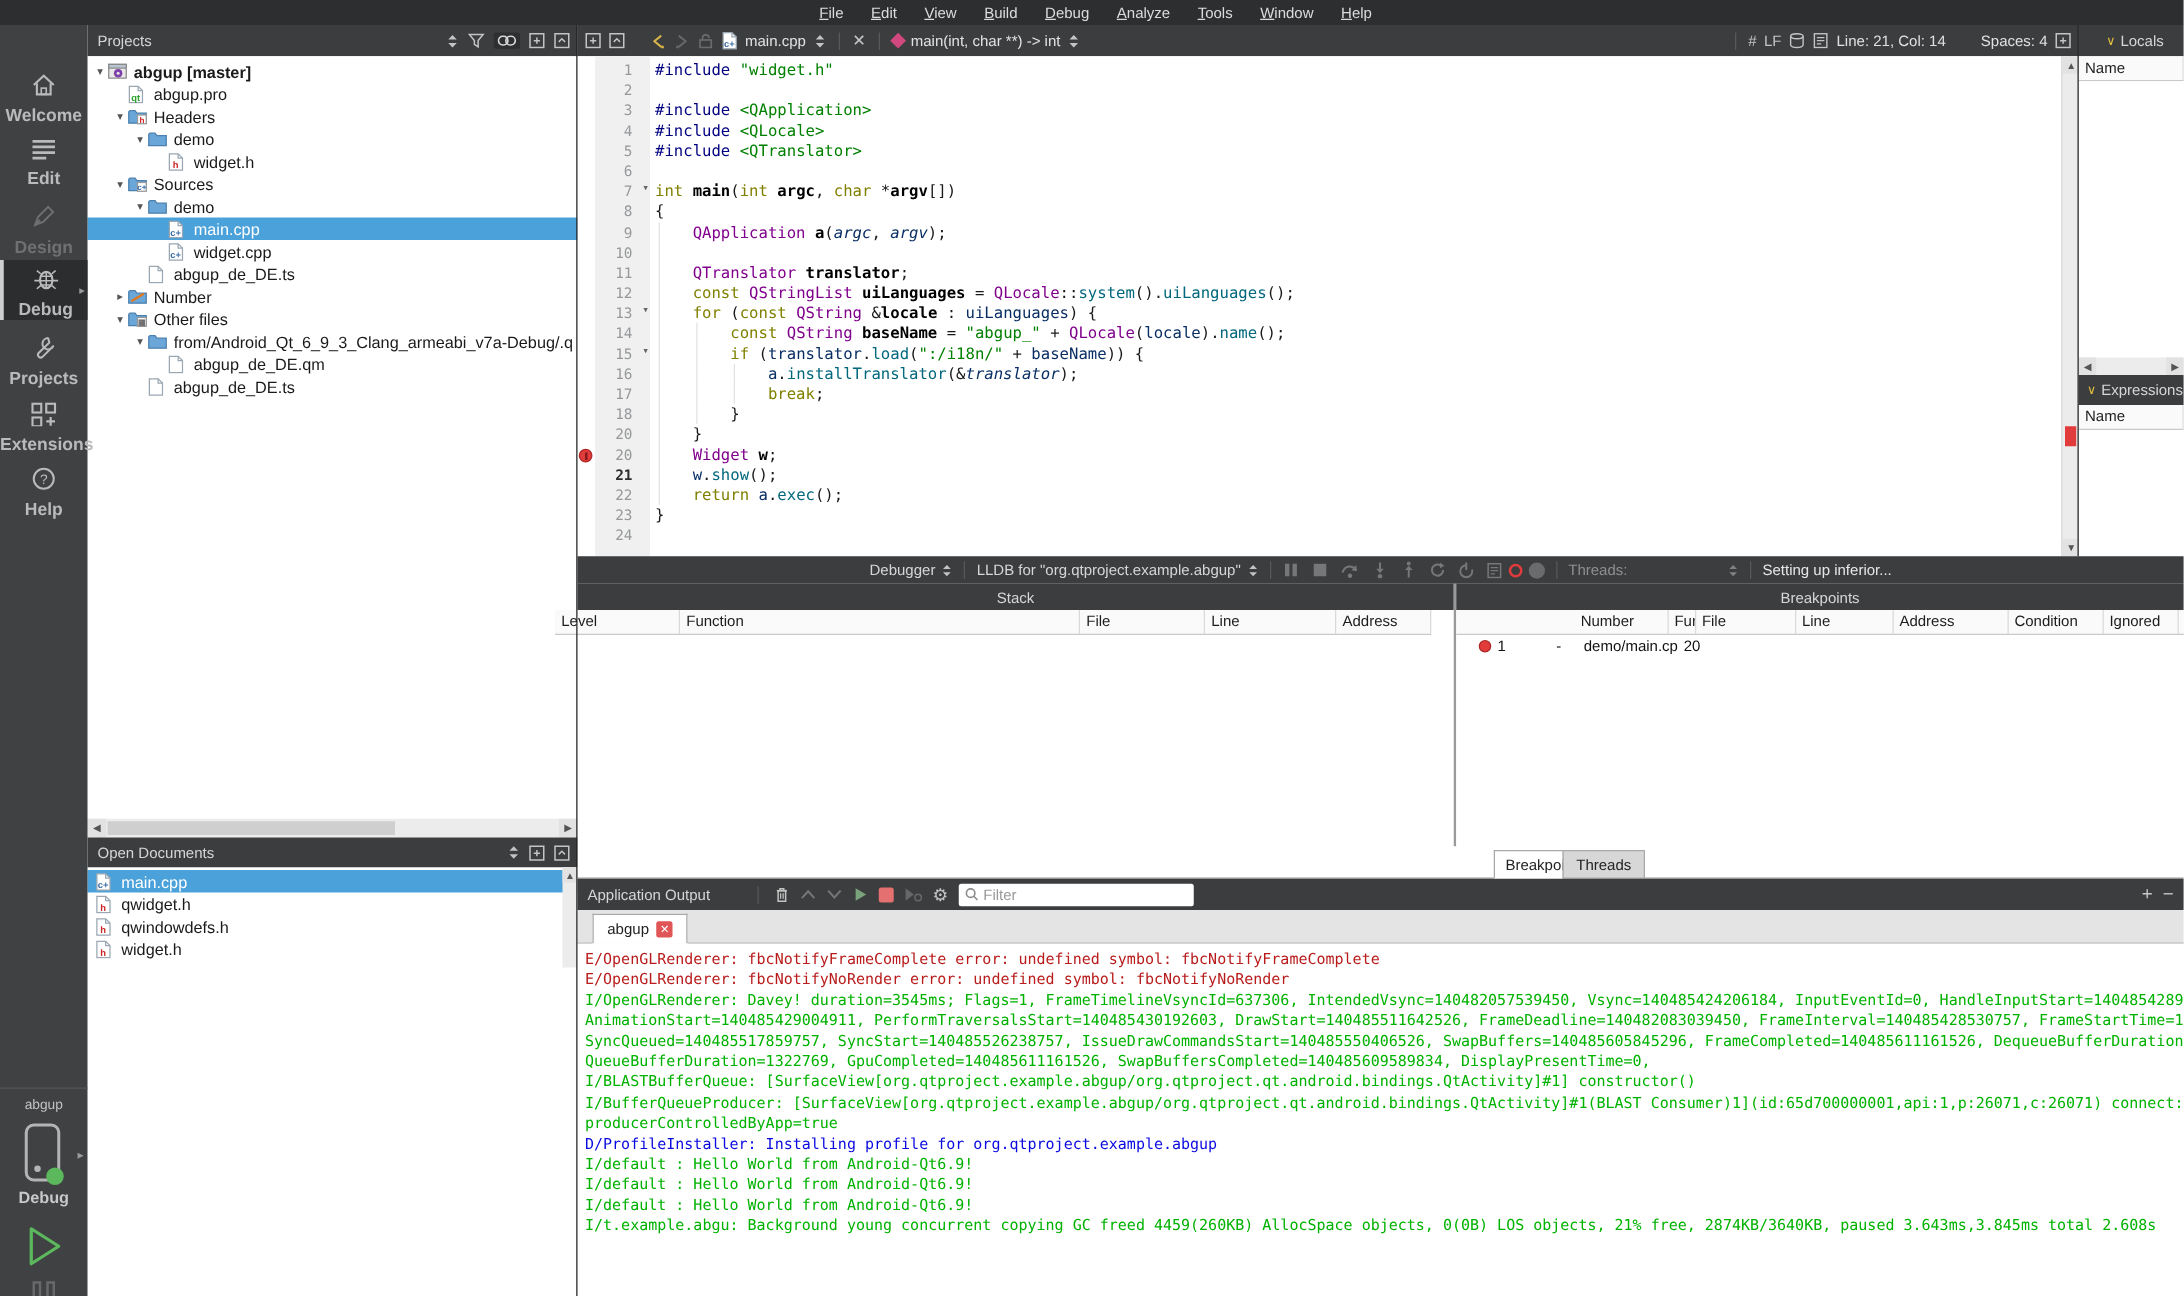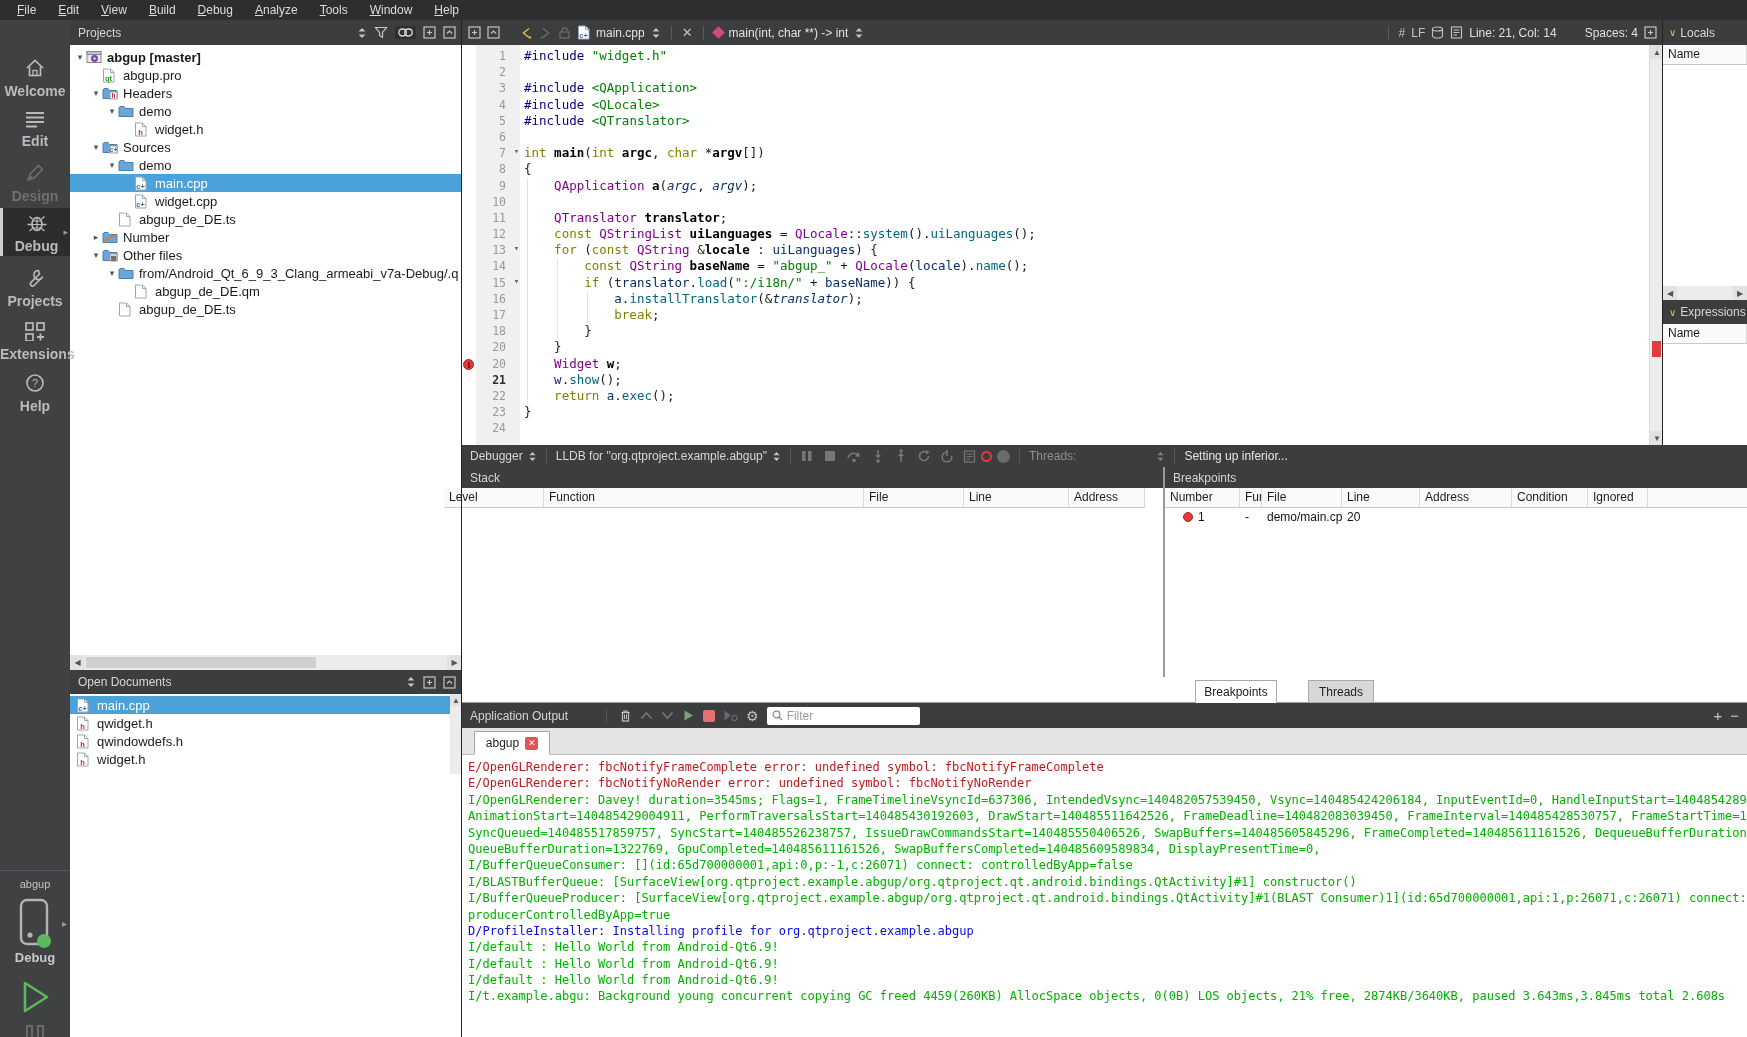--- a/index.html
+++ b/index.html
@@ -1,18 +1,18 @@
 <!DOCTYPE html>
 <html><head>
 <meta charset="utf-8">
 <style>
   * { box-sizing: border-box; margin:0; padding:0; }
   html,body { width:1747px; height:1037px; overflow:hidden; background:#fff;
     font-family:"Liberation Sans", sans-serif; }
-  .abs { position:absolute; }
+  .abs { position:absolute;justify-content:center; }
   #stage { position:relative; width:1747px; height:1037px; background:#fff; }
 
   
   .menubar { left:0; top:0; width:1747px; height:20px; background:#2c2e30; display:flex; align-items:center; padding-left:6px; z-index:5;}
   .menu-item { color:#dcdcdc; font-size:12px; padding:2px 11px; white-space:nowrap; }
   .menu-item u { text-decoration:underline; }
   .dark-header { background:#3b3d3f; color:#d6d6d6; font-size:12px; display:flex; align-items:center; }
   .hdr-title { padding:0 8px; white-space:nowrap; }
   .hdr-icons { margin-left:auto; display:flex; align-items:center; gap:7px; padding-right:6px; }
   .sep { width:1px; height:14px; background:#58595a; margin:0 4px; }
@@ -656,21 +656,21 @@
         <span style="width: 92px; flex: 0 0 auto; overflow: hidden; white-space: nowrap; padding: 0px 5px;"></span>
         <span style="width: 76px; flex: 0 0 auto; overflow: hidden; white-space: nowrap; padding: 0px 5px;"></span>
         <span style="width: 60px; flex: 0 0 auto; overflow: hidden; white-space: nowrap; padding: 0px 5px;"></span>
       </div>
     </div>
 
   <div class="abs" style="left:462px;top:677px;width:1285px;height:26px;background:#fff;border-bottom:1px solid #9a9a9a">
     <div class="tab active abs" style="left:733px;top:3px;width:82px;height:23px">
         <span>Breakpoints</span>
       </div>
-    <div class="tab inactive abs" style="left:846px;top:3px;width:66px;height:23px">
+    <div class="tab inactive abs" style="left:788px;top:3px;width:66px;height:23px">
         <span>Threads</span>
       </div>
   </div>
 
   <div class="abs dark-header" style="left:462px;top:703px;width:1285px;height:25px;gap:8px;padding:0 8px">
     <span>Application Output</span>
     <span class="sep" style="margin-left:30px"></span>
     <span class="icon">
         <svg width="13" height="14">
           <path d="M2.5 3.5 H10.5 M5 3.5 V2 H8 V3.5" stroke="#c4c4c4" stroke-width="1.2" fill="none"></path>
@@ -696,21 +696,21 @@
     <span class="icon">
         <span style="width:12px;height:12px;background:#e47070;border-radius:2px;display:inline-block"></span>
       </span>
     <span class="icon" style="opacity:.45">
         <svg width="15" height="13">
           <path d="M1.5 1.5 L8 6.5 L1.5 11.5 Z" fill="#9a9a9a"></path>
           <circle cx="11.5" cy="9" r="2.6" fill="none" stroke="#9a9a9a" stroke-width="1.2"></circle>
         </svg>
       </span>
     <span class="gear-ch icon">⚙</span>
-    <span class="filter-box" style="width:153px">
+    <span class="filter-box" style="width:188px">
       <span class="icon">
           <svg width="11" height="11">
             <circle cx="4.5" cy="4.5" r="3.4" fill="none" stroke="#8c8c8c" stroke-width="1.3"></circle>
             <path d="M7 7 L10 10" stroke="#8c8c8c" stroke-width="1.3"></path>
           </svg>
         </span>
       <span>Filter</span>
     </span>
     <span style="margin-left:auto"></span>
     <span style="color:#c8c8c8;font-size:15px">+</span>
@@ -724,21 +724,20 @@
     </div>
   </div>
 
   <div class="abs panel-body" id="log" style="left:462px;top:755px;width:1285px;height:282px;padding:5px 0 0 6px;overflow:hidden">
       <div class="log-line lg-red">E/OpenGLRenderer: fbcNotifyFrameComplete error: undefined symbol: fbcNotifyFrameComplete</div>
       <div class="log-line lg-red">E/OpenGLRenderer: fbcNotifyNoRender error: undefined symbol: fbcNotifyNoRender</div>
       <div class="log-line lg-green">I/OpenGLRenderer: Davey! duration=3545ms; Flags=1, FrameTimelineVsyncId=637306, IntendedVsync=140482057539450, Vsync=140485424206184, InputEventId=0, HandleInputStart=140485428997</div>
       <div class="log-line lg-green">AnimationStart=140485429004911, PerformTraversalsStart=140485430192603, DrawStart=140485511642526, FrameDeadline=140482083039450, FrameInterval=140485428530757, FrameStartTime=16</div>
       <div class="log-line lg-green">SyncQueued=140485517859757, SyncStart=140485526238757, IssueDrawCommandsStart=140485550406526, SwapBuffers=140485605845296, FrameCompleted=140485611161526, DequeueBufferDuration=</div>
       <div class="log-line lg-green">QueueBufferDuration=1322769, GpuCompleted=140485611161526, SwapBuffersCompleted=140485609589834, DisplayPresentTime=0,</div>
-      <div class="log-line lg-green">I/BufferQueueConsumer: [](id:65d700000001,api:0,p:-1,c:26071) connect: controlledByApp=false</div>
       <div class="log-line lg-green">I/BLASTBufferQueue: [SurfaceView[org.qtproject.example.abgup/org.qtproject.qt.android.bindings.QtActivity]#1] constructor()</div>
       <div class="log-line lg-green">I/BufferQueueProducer: [SurfaceView[org.qtproject.example.abgup/org.qtproject.qt.android.bindings.QtActivity]#1(BLAST Consumer)1](id:65d700000001,api:1,p:26071,c:26071) connect:</div>
       <div class="log-line lg-green">producerControlledByApp=true</div>
       <div class="log-line lg-blue">D/ProfileInstaller: Installing profile for org.qtproject.example.abgup</div>
       <div class="log-line lg-green">I/default : Hello World from Android-Qt6.9!</div>
       <div class="log-line lg-green">I/default : Hello World from Android-Qt6.9!</div>
       <div class="log-line lg-green">I/default : Hello World from Android-Qt6.9!</div>
       <div class="log-line lg-green">I/t.example.abgu: Background young concurrent copying GC freed 4459(260KB) AllocSpace objects, 0(0B) LOS objects, 21% free, 2874KB/3640KB, paused 3.643ms,3.845ms total 2.608s</div>
     </div>
 

